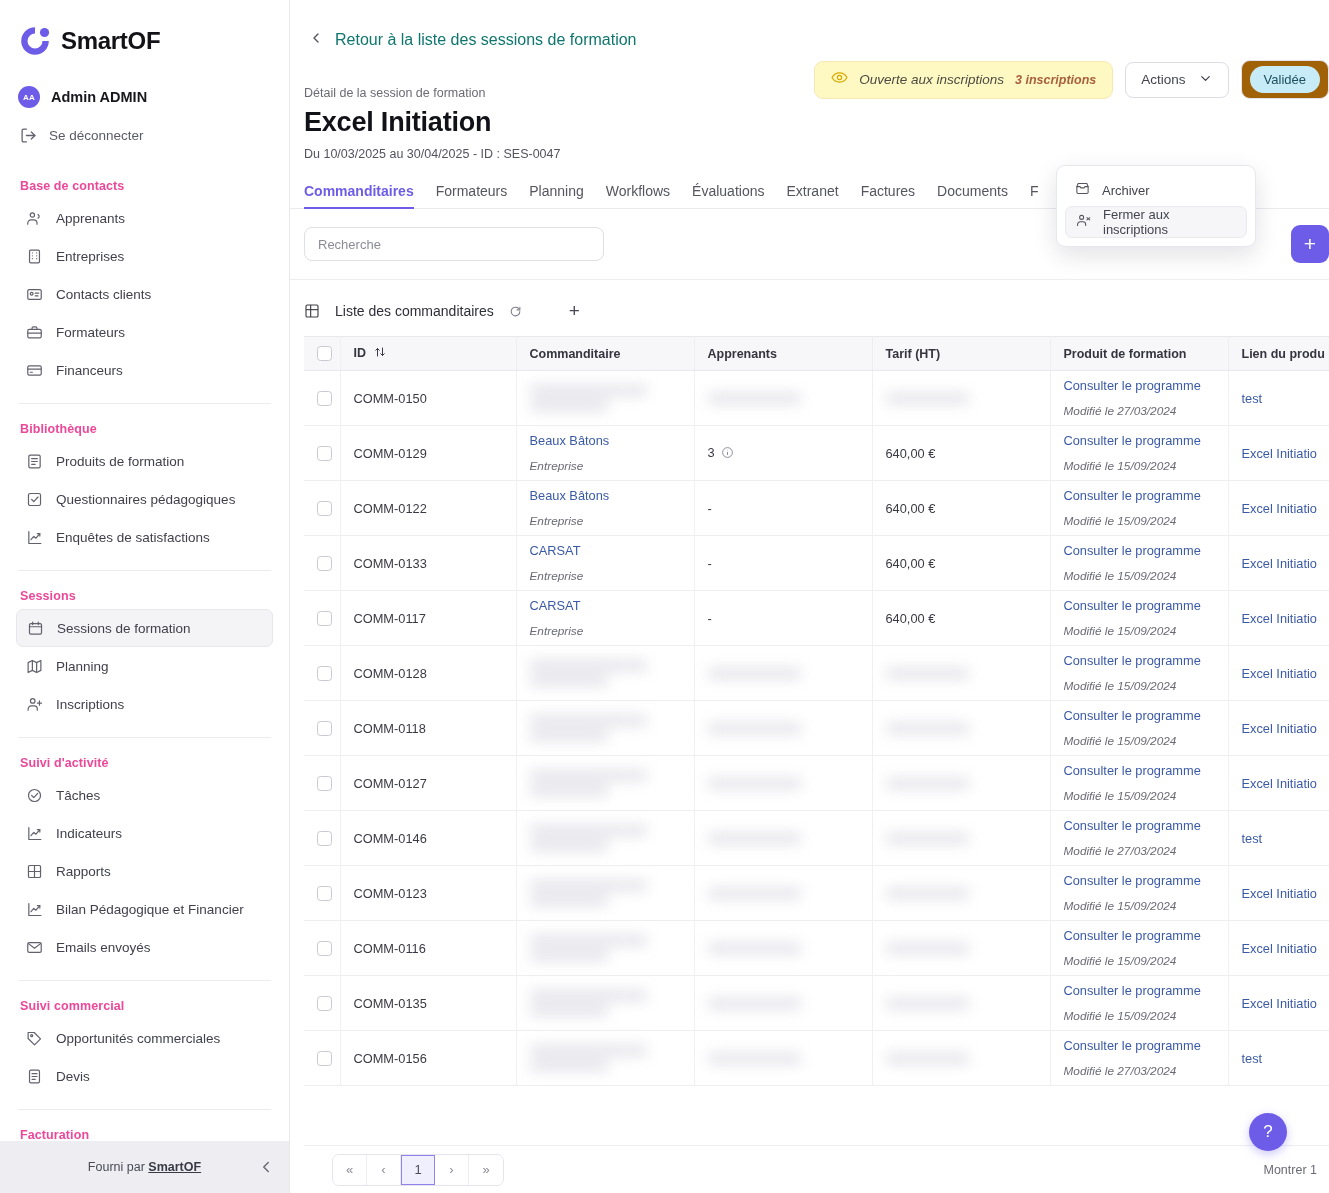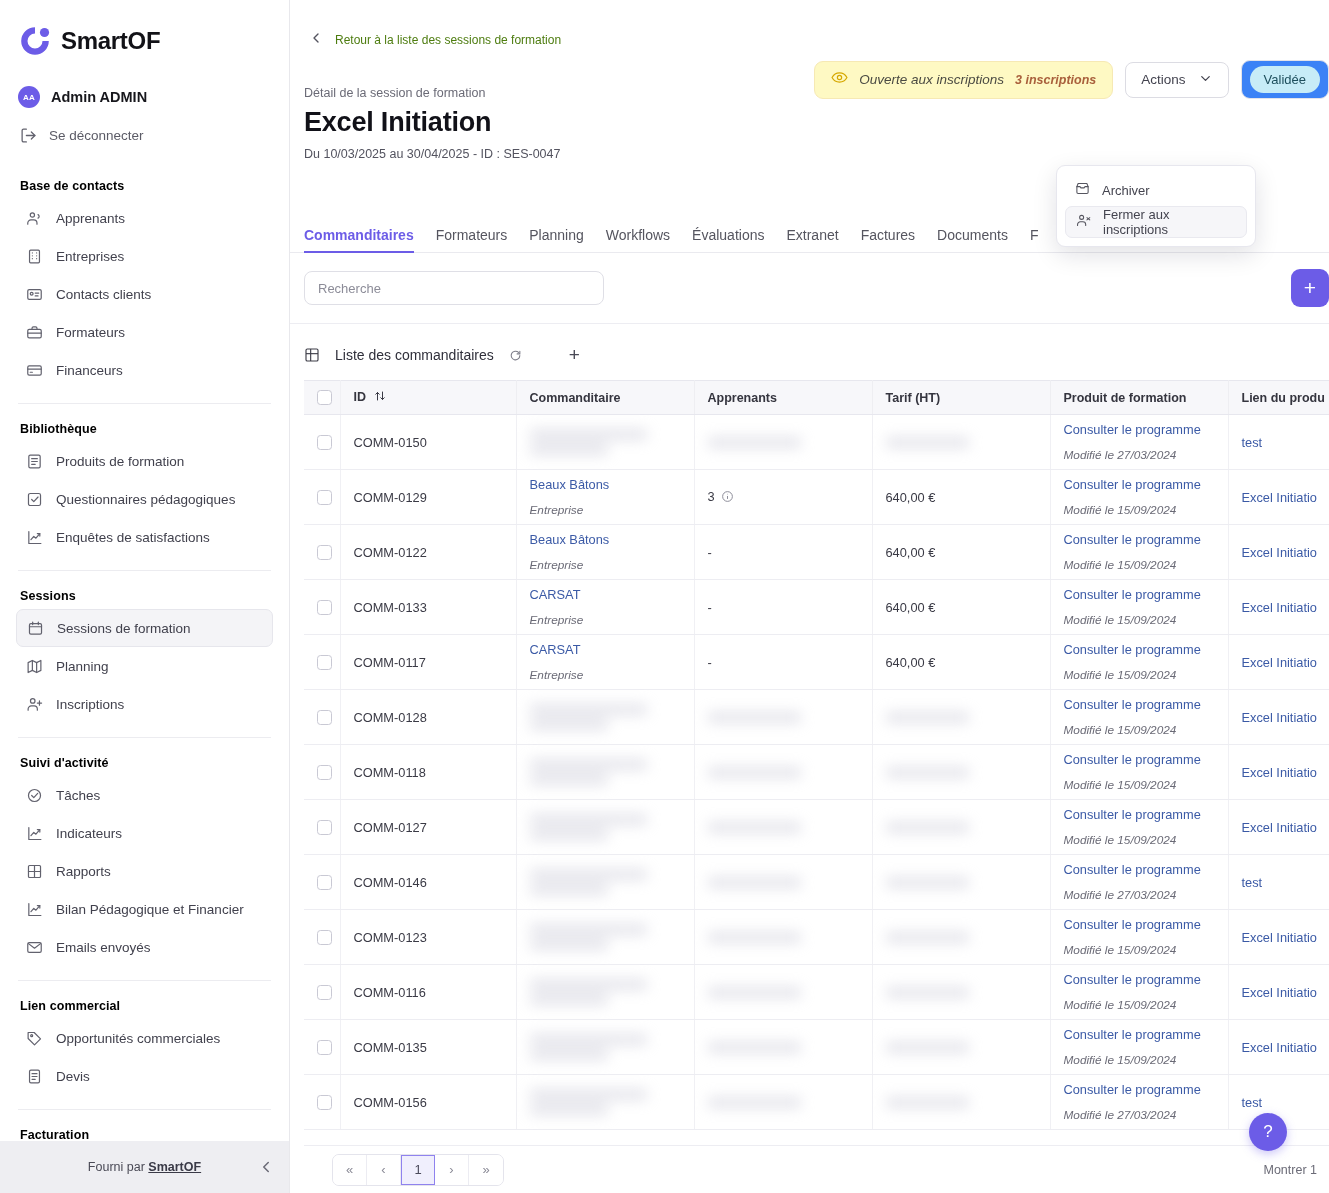--- a/index.html
+++ b/index.html
@@ -35,21 +35,21 @@
 
   .logout-row {
     display: flex; align-items: center; gap: 12px;
     padding: 9px 4px; margin-top: 6px; border-radius: 7px; cursor: pointer;
   }
   .logout-label { font-size: 13.5px; color: #5b5b66; }
 
   .nav-group { margin-top: 18px; }
   .nav-group.first { margin-top: 26px; }
   .group-title {
-    font-size: 12.5px; font-weight: 700; color: #000000;
+    font-size: 12.5px; font-weight: 700; color: #ec4899;
     padding: 0 4px 6px 4px; letter-spacing: .1px;
   }
   .nav-item {
     display: flex; align-items: center; gap: 13px;
     height: 38px; padding: 0 10px; border-radius: 7px; cursor: pointer;
     color: #4b4b57;
   }
   .nav-item.active { background: #f4f4f7; border: 1px solid #e6e6ec; }
   .nav-label { font-size: 13.5px; color: #41414d; white-space: nowrap; }
   .nav-ico { width: 17px; height: 17px; flex: 0 0 17px; color: #62626e; display:block; }
@@ -63,21 +63,21 @@
   .sidebar-footer a { color: #3a3a47; text-decoration: underline; font-weight: 600; }
   .collapse-btn {
     position: absolute; right: 14px; top: 50%; transform: translateY(-50%);
     width: 18px; height: 18px; color: #6a6a76; cursor: pointer;
   }
 
   
   .main { flex: 1 1 auto; height: 1193px; position: relative; overflow: hidden; background: #fff; }
 
   .back-row { display: flex; align-items: center; gap: 11px; padding: 30px 0 0 18px; cursor: pointer; }
-  .back-label { font-size: 12px; color: #4d7c0f; }
+  .back-label { font-size: 16px; color: #0f766e; }
 
   .page-head { padding: 36px 0 0 14px; position: relative; }
   .eyebrow { font-size: 12.5px; color: #6a6a76; }
   .page-title { font-size: 27px; font-weight: 700; color: #111118; margin: 7px 0 0 0; letter-spacing: -.2px; }
   .page-sub { font-size: 12.5px; color: #53535f; margin-top: 9px; }
 
   .head-right {
     position: absolute; right: 0px; top: 10px;
     display: flex; align-items: center; gap: 12px;
   }
@@ -91,21 +91,21 @@
   .btn-actions {
     display: flex; align-items: center; gap: 12px;
     height: 36px; padding: 0 15px; border: 1px solid #dcdce3; border-radius: 8px;
     background: #fff; font-size: 13.5px; color: #43434f; cursor: pointer;
   }
   .badge-validee {
     background: #c7ecf7; color: #1d4e5c; border-radius: 999px;
     font-size: 13px; padding: 6px 14px; white-space: nowrap;
   }
   .validee-wrap {
-    border: 1px solid #e3e3ea; border-radius: 9px; background: #3b82f6;
+    border: 1px solid #e3e3ea; border-radius: 9px; background: #a16207;
     padding: 5px 8px; display: flex; align-items: center;
   }
 
   .dropdown {
     position: absolute; top: 165px; right: 73px; width: 200px;
     background: #fff; border: 1px solid #e7e7ee; border-radius: 9px;
     box-shadow: 0 8px 24px rgba(20,20,40,.12); padding: 8px; z-index: 40;
   }
   .dd-item {
     display: flex; align-items: center; gap: 12px;
@@ -115,21 +115,21 @@
   .dd-item.hl { background: #f6f6f9; border: 1px solid #e9e9ef; }
 
   
   .tabs {
     display: flex; align-items: flex-end; gap: 22px;
     padding: 0 0 0 14px; margin-top: 22px;
     border-bottom: 1px solid #eaeaef; position: relative;
   }
   .tab {
     font-size: 14px; color: #55555f; padding: 0 0 9px 0; cursor: pointer;
-    white-space: nowrap; position: relative; margin-top: 44px;
+    white-space: nowrap; position: relative;
   }
   .tab.active { color: #6c5ce7; font-weight: 700; }
   .tab.active:after {
     content: ""; position: absolute; left: 0; right: 0; bottom: -1px;
     height: 2px; background: #6c5ce7;
   }
 
   
   .search-block {
     border-bottom: 1px solid #ededf2; padding: 18px 14px 18px 14px;
@@ -391,21 +391,21 @@
             <div class="nav-item">
               <span class="nav-ico"><svg viewBox="0 0 24 24" width="17" height="17" fill="none" stroke="#62626e" stroke-width="1.7" stroke-linecap="round" stroke-linejoin="round">
                   <rect x="2.5" y="5" width="19" height="14" rx="2"></rect>
                   <polyline points="3.5 6.5 12 13 20.5 6.5"></polyline>
                 </svg></span>
               <span class="nav-label">Emails envoyés</span>
             </div>
           </div>
           <div class="divider"></div>
           <div class="nav-group">
-            <div class="group-title">Lien commercial</div>
+            <div class="group-title">Suivi commercial</div>
             <div class="nav-item">
               <span class="nav-ico"><svg viewBox="0 0 24 24" width="17" height="17" fill="none" stroke="#62626e" stroke-width="1.7" stroke-linecap="round" stroke-linejoin="round">
                   <path d="M20.5 12.5 12 21 3 12V3.5h8.5z"></path>
                   <circle cx="8" cy="8" r="1.4"></circle>
                 </svg></span>
               <span class="nav-label">Opportunités commerciales</span>
             </div>
             <div class="nav-item">
               <span class="nav-ico"><svg viewBox="0 0 24 24" width="17" height="17" fill="none" stroke="#62626e" stroke-width="1.7" stroke-linecap="round" stroke-linejoin="round">
                   <rect x="5" y="3" width="14" height="18" rx="2"></rect>

